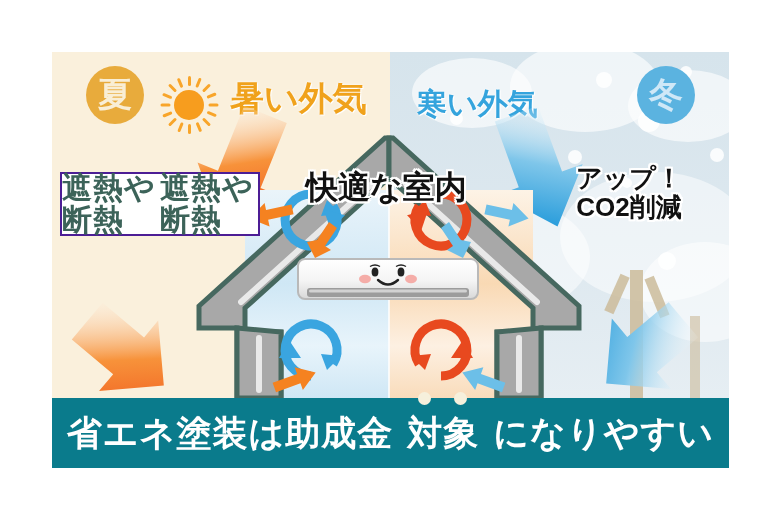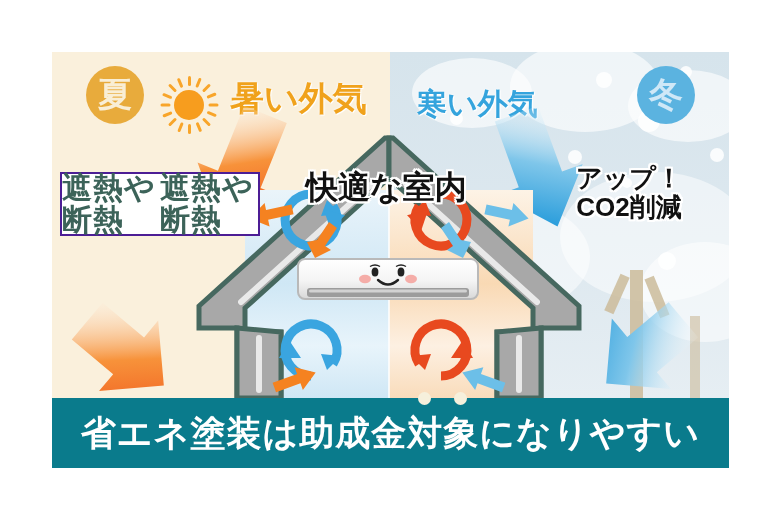--- a/index.html
+++ b/index.html
@@ -82,21 +82,21 @@
 
   #label-comfort{position:absolute;left:218px;top:114px;font-size:32px;font-weight:700;
      color:#111;white-space:nowrap;
      text-shadow:-2px -2px 0 #fff,2px -2px 0 #fff,-2px 2px 0 #fff,2px 2px 0 #fff,
                  0 -2px 0 #fff,0 2px 0 #fff,-2px 0 0 #fff,2px 0 0 #fff;margin-left:36px;}
 
   
   #banner{position:absolute;left:0;top:346px;width:677px;height:70px;background:#0a7b8c;}
   #banner-text{position:absolute;left:0;top:0;width:677px;height:70px;
       display:flex;align-items:center;justify-content:center;
-      font-size:35px;font-weight:700;color:#ffffff;letter-spacing:1px;white-space:nowrap;}
+      font-size:35px;font-weight:700;color:#ffffff;letter-spacing:1px;white-space:nowrap;gap:14px;}
   #banner-text .hl{color:#ffffff;position:relative;}
   .emph-dot{position:absolute;width:13px;height:13px;border-radius:50%;background:#f6f0dc;top:-18px;}
 </style>
 </head>
 <body>
 
 <div id="canvas">
   <div id="illus">
 
     <div id="summer-bg" class="half"></div>

